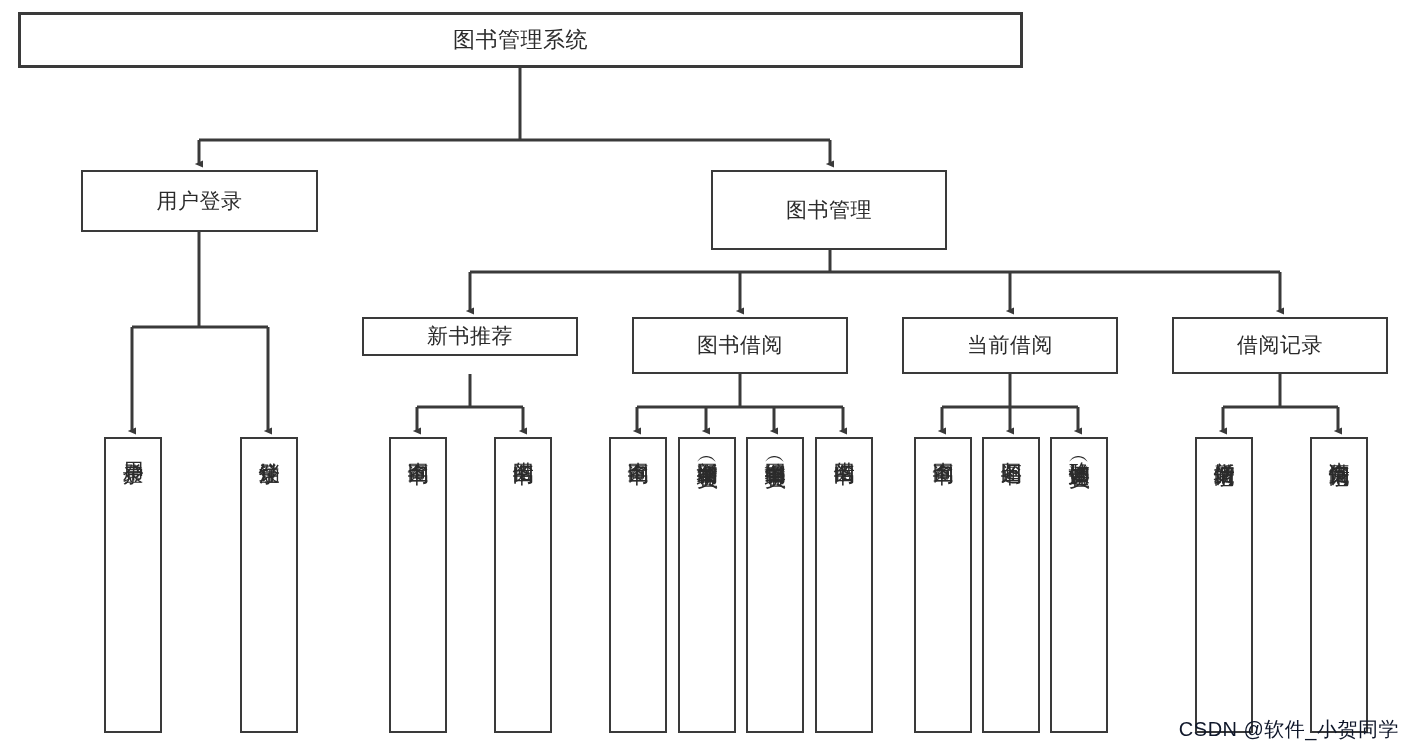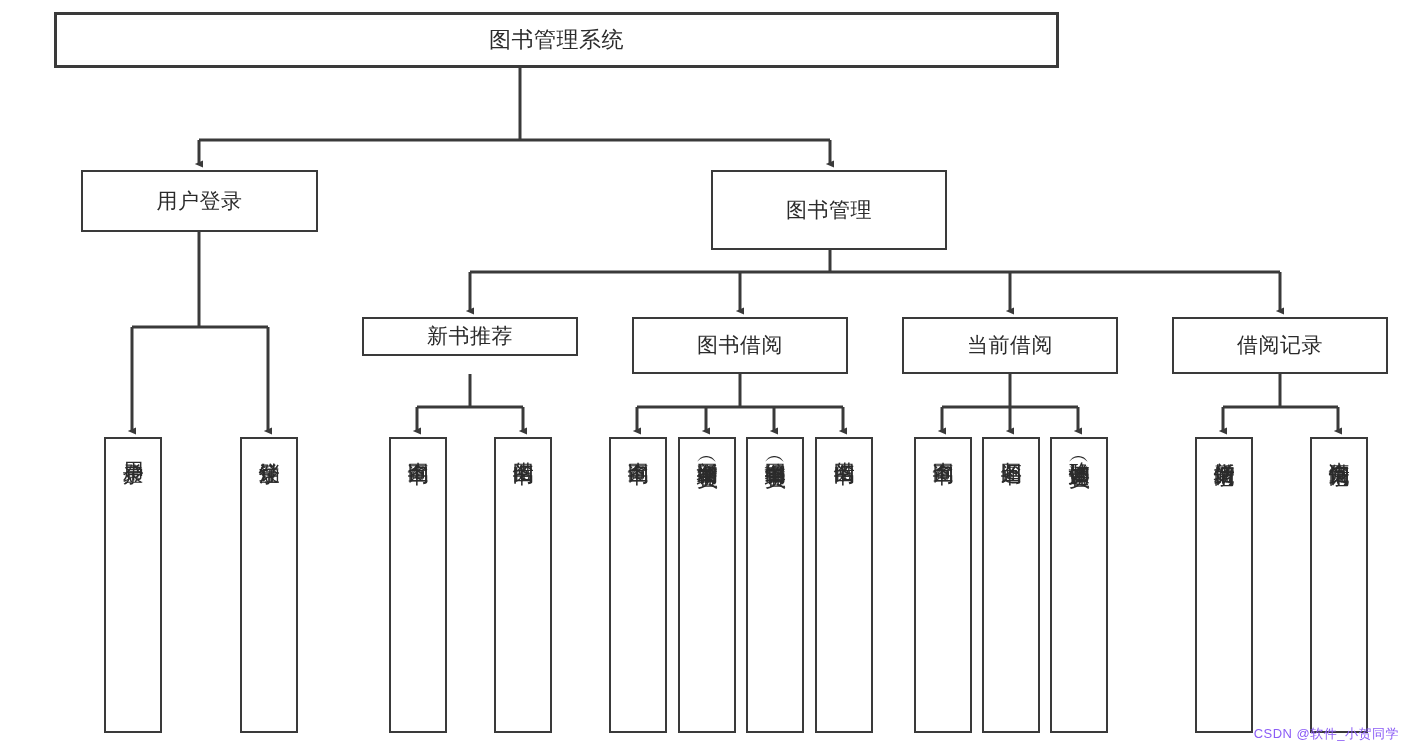--- a/index.html
+++ b/index.html
@@ -31,21 +31,20 @@
     box-sizing: border-box;
     background: #ffffff;
     border: 2.5px solid #3a3a3a;
     display: flex;
     align-items: center;
     justify-content: center;
     color: #2b2b2b;
   }
   .node.root {
     border-width: 3px;
-    margin-left: 36px;
   }
   .node-label {
     font-size: 22px;
     line-height: 1.15;
     letter-spacing: 0.5px;
     white-space: nowrap;
     color: #2b2b2b;
   }
   .node.level2 .node-label,
   .node.level3 .node-label {
@@ -62,22 +61,22 @@
     font-size: 21px;
     line-height: 1.08;
     letter-spacing: 1px;
     white-space: nowrap;
     height: auto;
   }
   .watermark {
     position: absolute;
     right: 6px;
     bottom: 4px;
-    font-size: 13px;
-    color: #8b5cf6;
+    font-size: 20px;
+    color: #0f172a;
     letter-spacing: 0.5px;
     white-space: nowrap;
     user-select: none;
   }
 </style>
 </head>
 <body>
 
 <div id="diagram-canvas">
 

